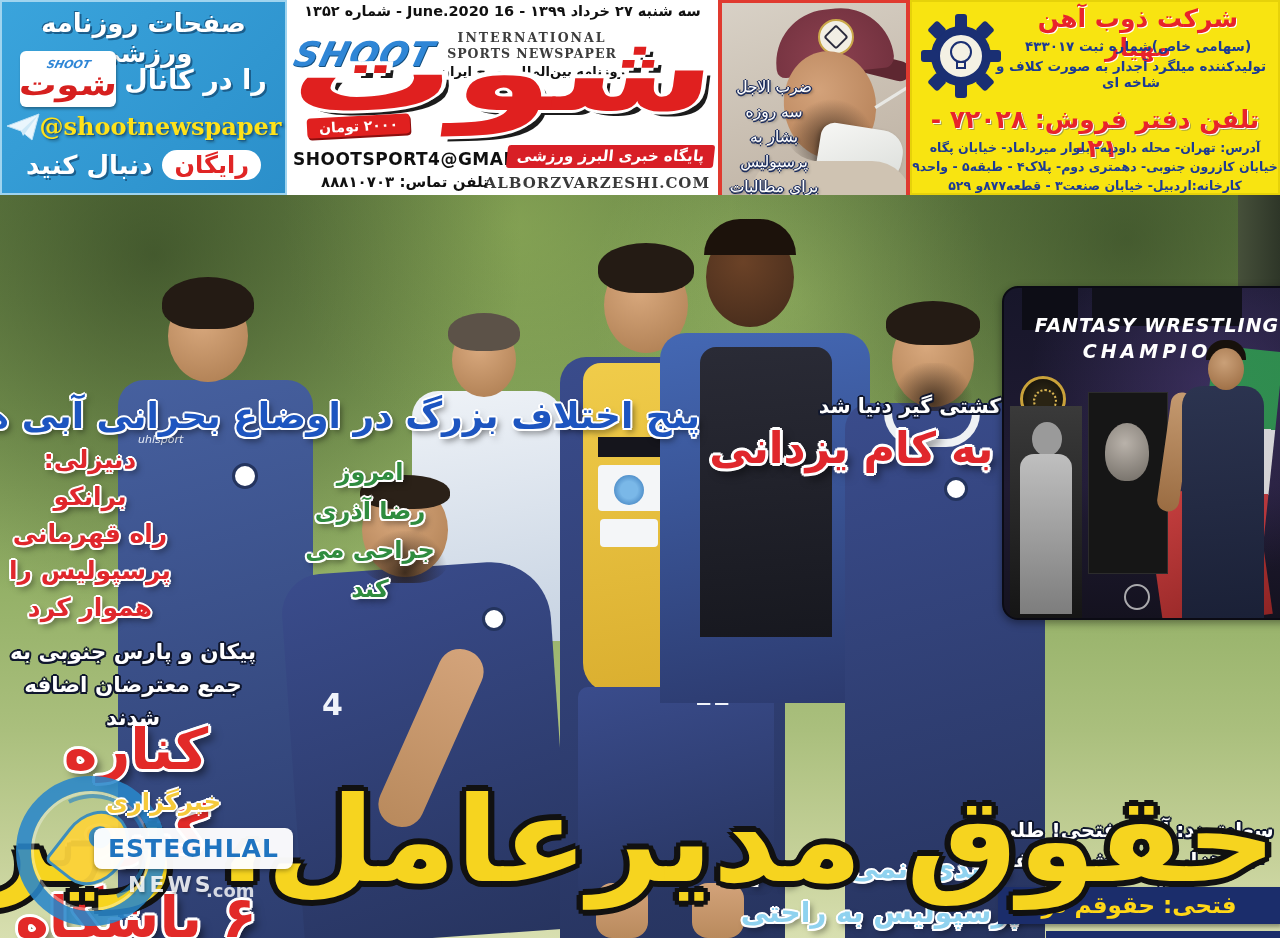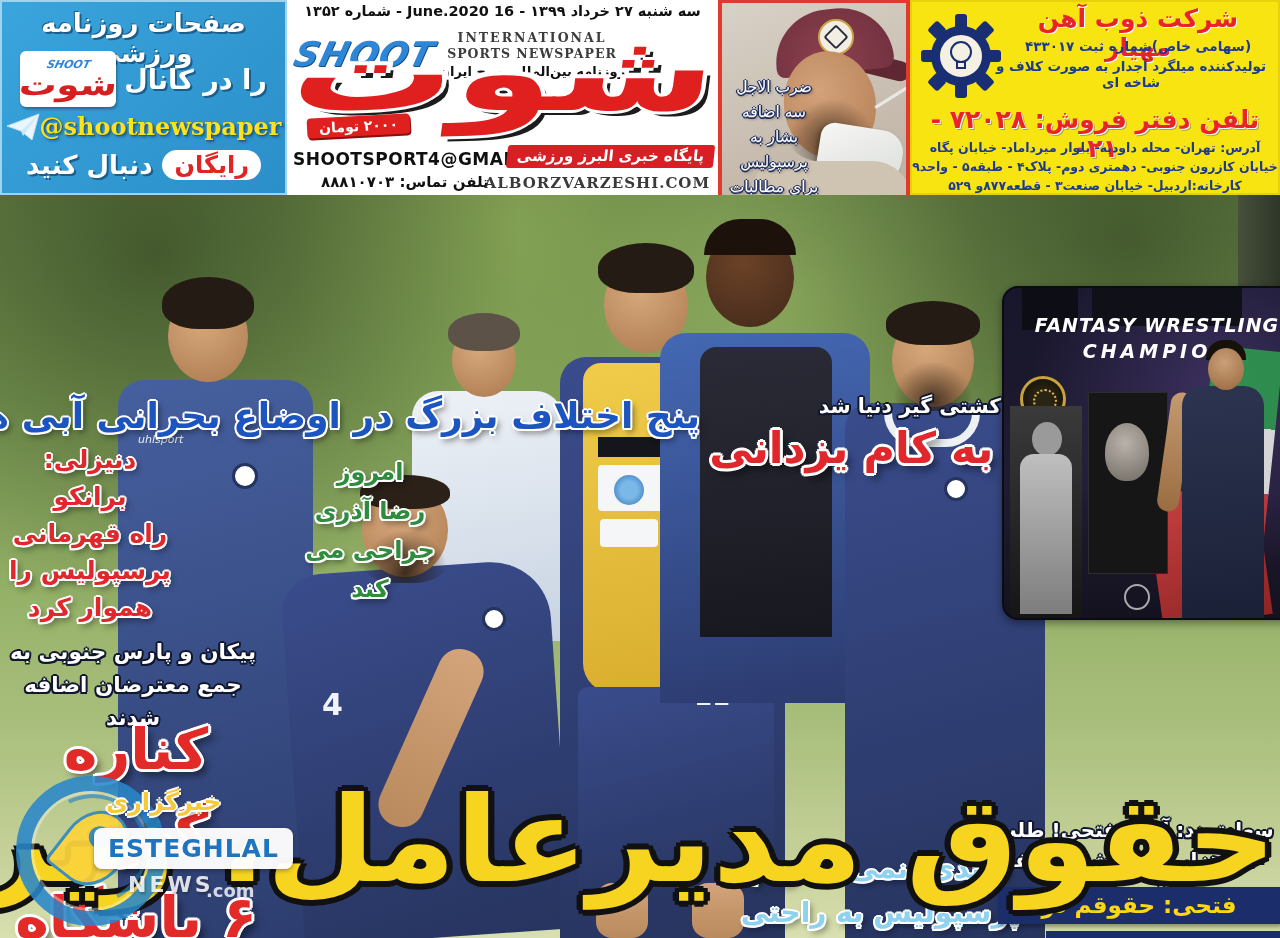--- a/index.html
+++ b/index.html
@@ -249,21 +249,21 @@
       <div class="abs badge">
           <i></i>
         </div>
       <div class="abs face"></div>
       <div class="abs beard"></div>
       <div class="abs strap"></div>
       <div class="abs mask"></div>
       <div class="abs shoulders"></div>
       <div class="abs cap-lines fa">
         <div>ضرب الاجل</div>
-        <div>سه اضافه</div>
+        <div>سه روزه</div>
         <div>بشار به</div>
         <div>پرسپولیس</div>
         <div>برای مطالبات</div>
       </div>
     </div>
 
     <div class="adbox abs">
       <div class="gearwrap abs">
         <svg width="86" height="92" viewBox="0 0 86 92">
           <g fill="#1a2f73">

